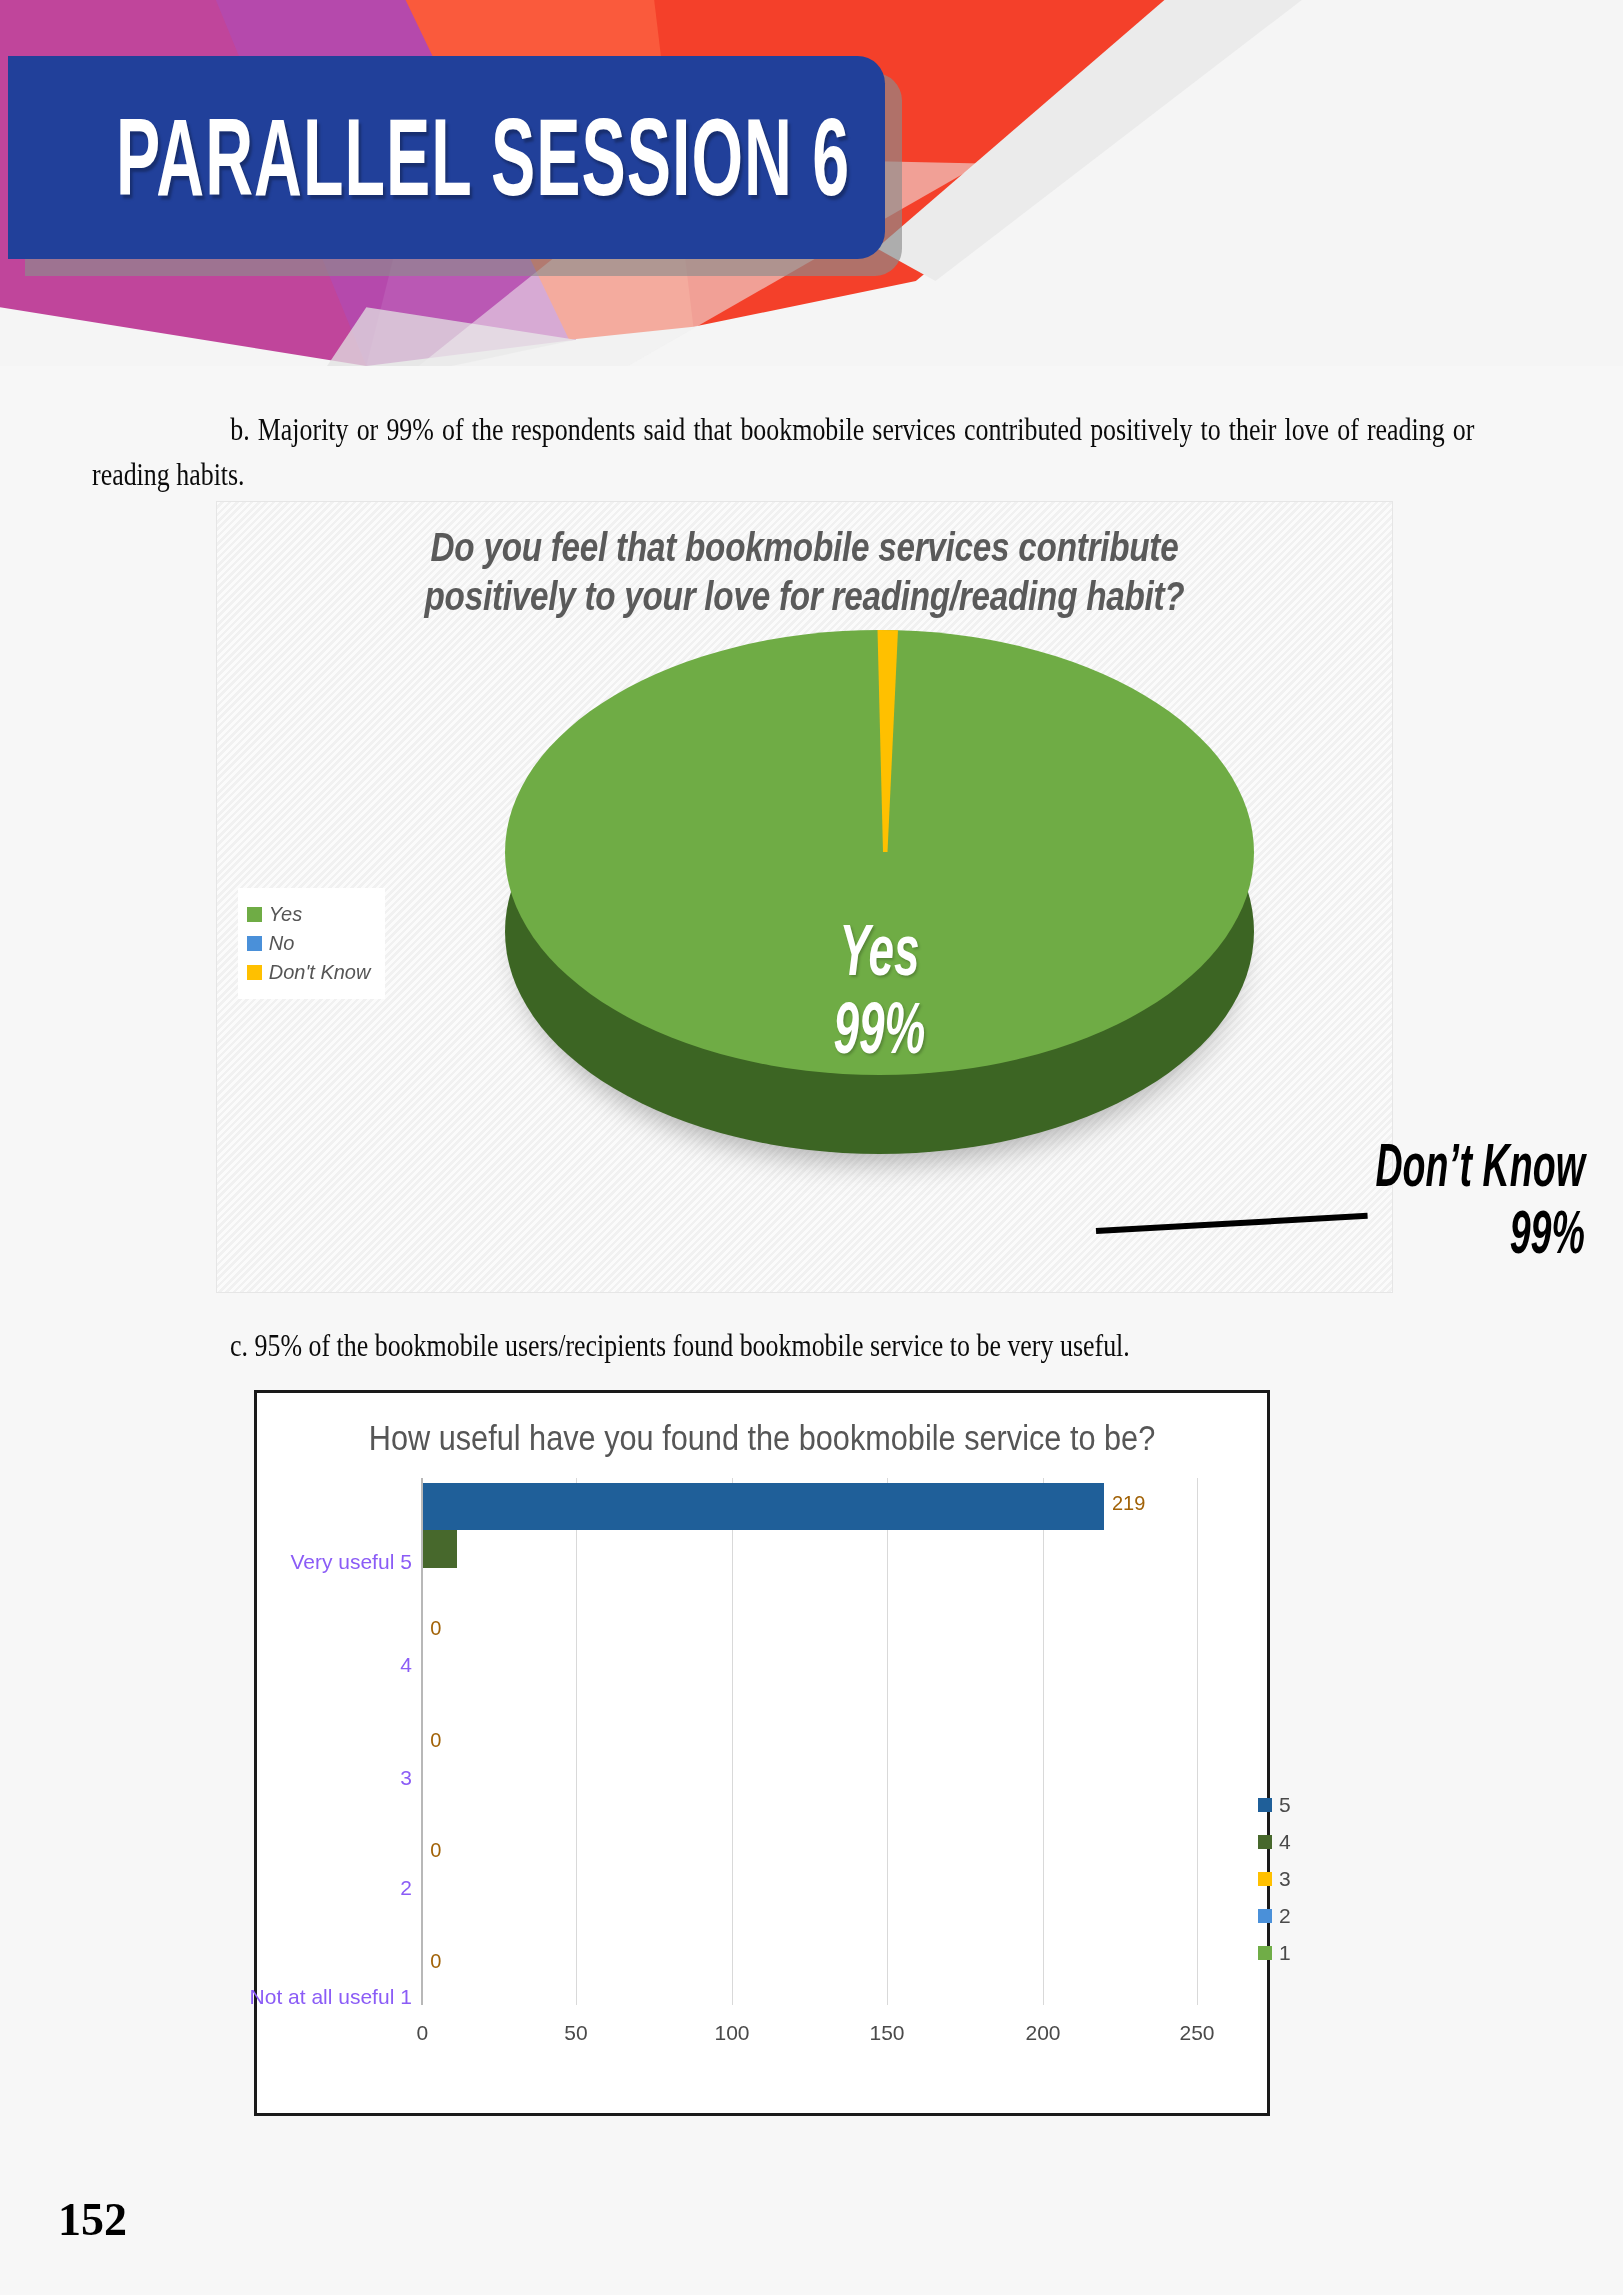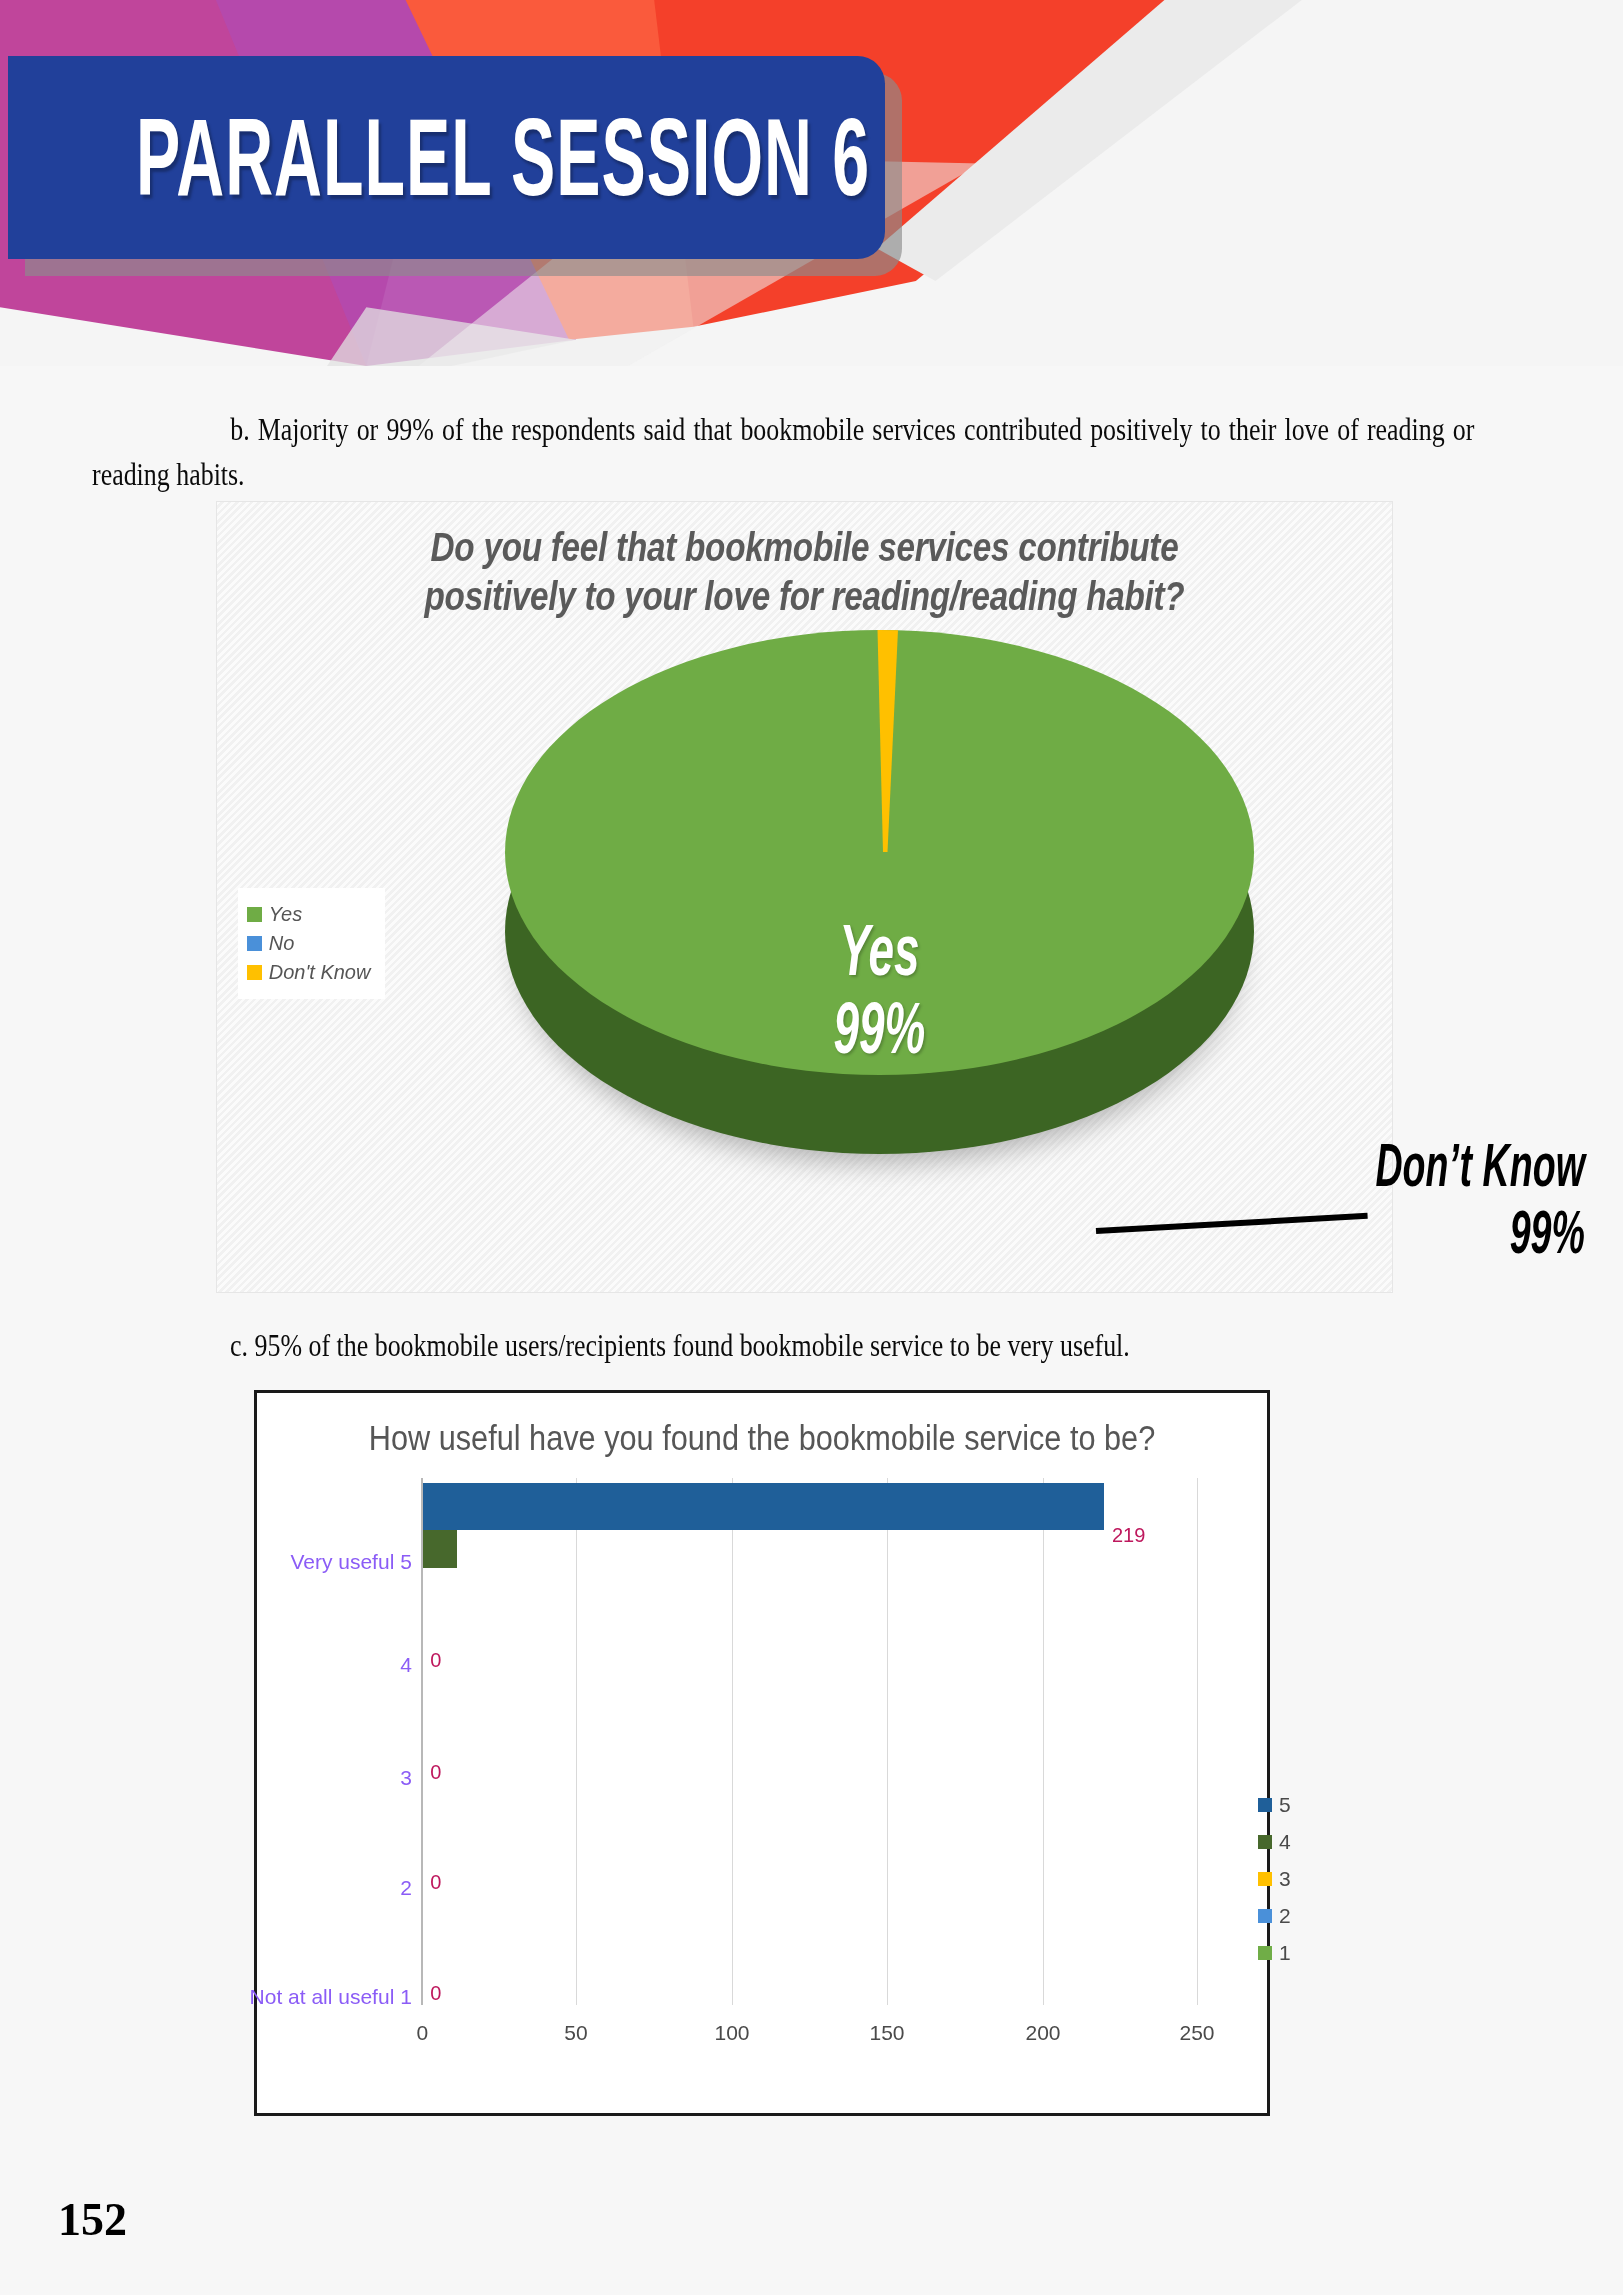--- a/index.html
+++ b/index.html
@@ -17,21 +17,21 @@
     overflow:hidden;
     background:#f5f5f5;
   }
   #header-graphic { position:absolute; left:0; top:0; width:1623px; height:366px; }
   #header-banner {
     position:absolute; left:7.9px; top:56px;
     width:877px; height:203px;
     background:#21409A;
     border-radius:0 27.5px 27.5px 0;
     box-shadow:17px 17px 0 0 rgba(140,140,140,0.65);
-    display:flex; align-items:center;padding-left:20px;
+    display:flex; align-items:center;
   }
   #banner-title {
     color:#ffffff;
     font-family:"Liberation Sans", sans-serif;
     font-weight:bold;
     font-size:85px;
     letter-spacing:1.3px;
     transform:scale(0.78,1.28);
     transform-origin:left center;
     margin-left:108px;
@@ -175,23 +175,22 @@
     background:#b8b8b8;
   }
   .bar {
     position:absolute; left:2px;
     background:#1F5F99;
   }
   .bar-value {
     position:absolute;
     font-family:"Liberation Sans", sans-serif;
     font-size:20px;
-    color:#be185d;
-    white-space:nowrap;
-    margin-top:32px;
+    color:#a16207;
+    white-space:nowrap;
   }
   .cat-label {
     position:absolute;
     right:0;
     font-family:"Liberation Sans", sans-serif;
     font-size:21px;
     color:#8b5cf6;
     white-space:nowrap;
     text-align:right;
   }

